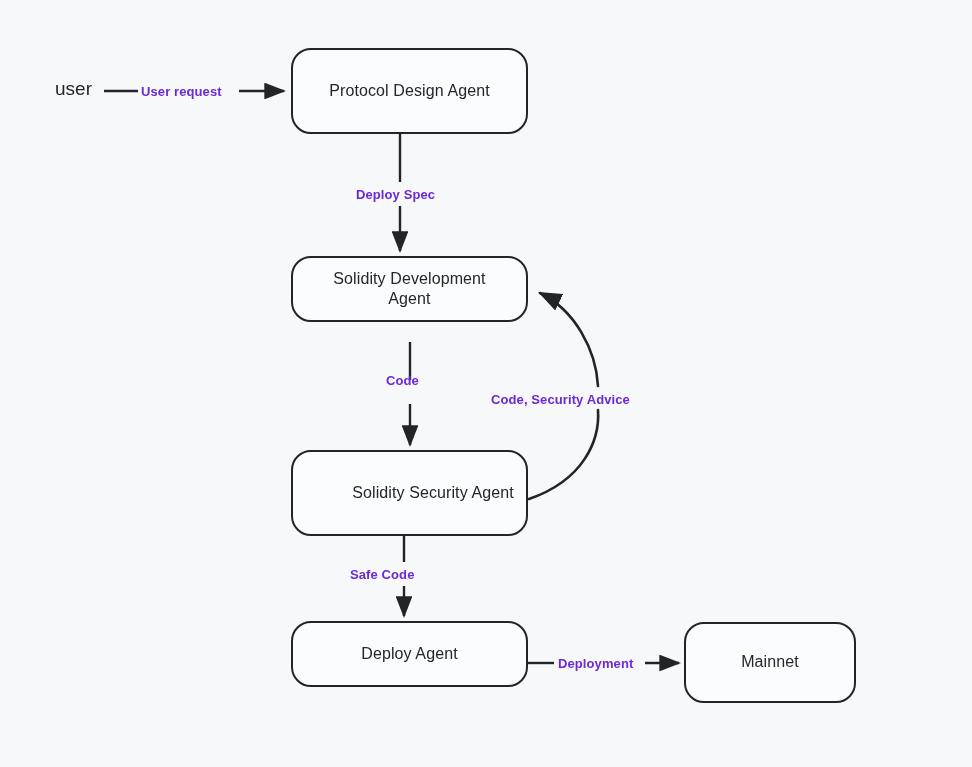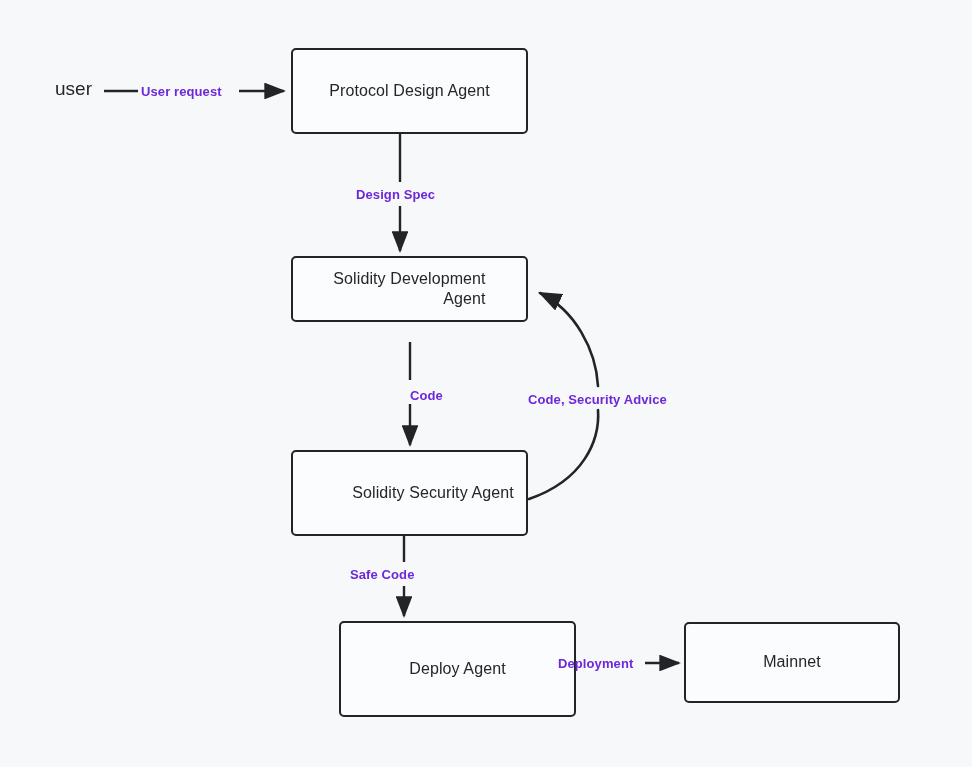--- a/index.html
+++ b/index.html
@@ -20,54 +20,54 @@
     left: 0;
     top: 0;
     width: 972px;
     height: 767px;
   }
   .node-box {
     position: absolute;
     box-sizing: border-box;
     background: #fbfcfd;
     border: 2.5px solid #232428;
-    border-radius: 5px;
+    border-radius: 20px;
     display: flex;
     align-items: center;
     justify-content: center;
-    text-align: right;
+    text-align: center;
     line-height: 1.28;
   }
   .node-label {
     font-size: 16px;
     font-weight: 400;
     color: #24262b;
     letter-spacing: 0.1px;
     padding: 0 10px;
   }
   #node-protocol-design-agent { left: 291px; top: 48px;  width: 237px; height: 86px; }
   #node-solidity-development-agent { left: 291px; top: 256px; width: 237px; height: 66px; }
   #node-solidity-security-agent { left: 291px; top: 450px; width: 237px; height: 86px; padding-left: 47px; }
-  #node-deploy-agent { left: 291px; top: 621px; width: 237px; height: 96px; margin-left: 48px; }
-  #node-mainnet { left: 684px; top: 622px; width: 216px; height: 81px; }
+  #node-deploy-agent { left: 291px; top: 621px; width: 237px; height: 66px; }
+  #node-mainnet { left: 684px; top: 622px; width: 172px; height: 81px; }
 
   .edge-label {
     position: absolute;
     font-size: 13px;
     font-weight: 700;
     color: #6d28d9;
     white-space: nowrap;
     letter-spacing: 0.1px;
     background: transparent;
   }
   #label-user-request { left: 141px; top: 84px; }
   #label-design-spec  { left: 356px; top: 187px; }
-  #label-code         { left: 386px; top: 388px; margin-left: 24px; }
+  #label-code         { left: 386px; top: 373px; }
   #label-safe-code    { left: 350px; top: 567px; }
-  #label-code-security-advice { left: 528px; top: 392px; }
+  #label-code-security-advice { left: 491px; top: 392px; }
   #label-deployment   { left: 558px; top: 656px; text-align: right; }
 
   #actor-user {
     position: absolute;
     left: 55px;
     top: 78px;
     font-size: 19px;
     font-weight: 400;
     color: #24262b;
     white-space: nowrap;
@@ -130,17 +130,17 @@
 
 <div class="node-box" id="node-deploy-agent">
   <span class="node-label">Deploy Agent</span>
 </div>
 
 <div class="node-box" id="node-mainnet">
   <span class="node-label">Mainnet</span>
 </div>
 
 <div class="edge-label" id="label-user-request">User request</div>
-<div class="edge-label" id="label-design-spec">Design Spec</div>
+<div class="edge-label" id="label-design-spec">Deploy Spec</div>
 <div class="edge-label" id="label-code">Code</div>
 <div class="edge-label" id="label-code-security-advice">Code, Security Advice</div>
 <div class="edge-label" id="label-safe-code">Safe Code</div>
 <div class="edge-label" id="label-deployment">Deployment</div>
 
 </body></html>

